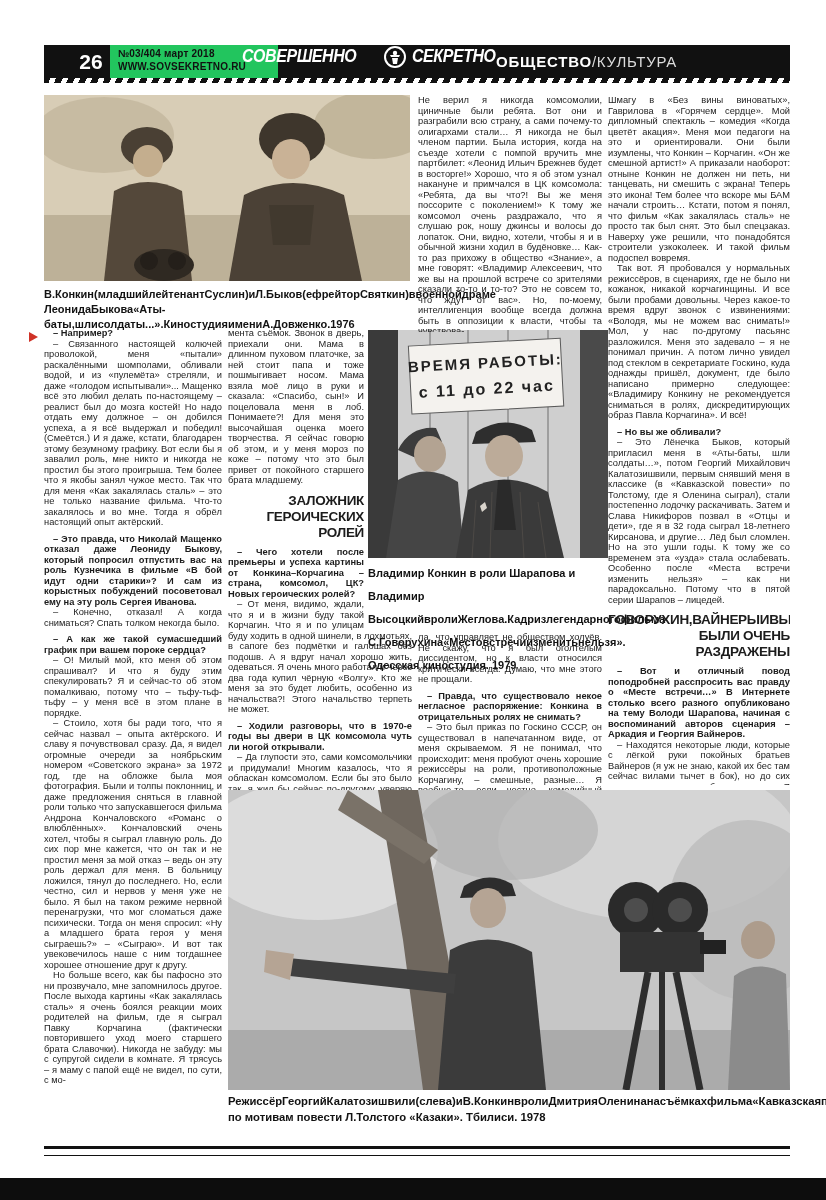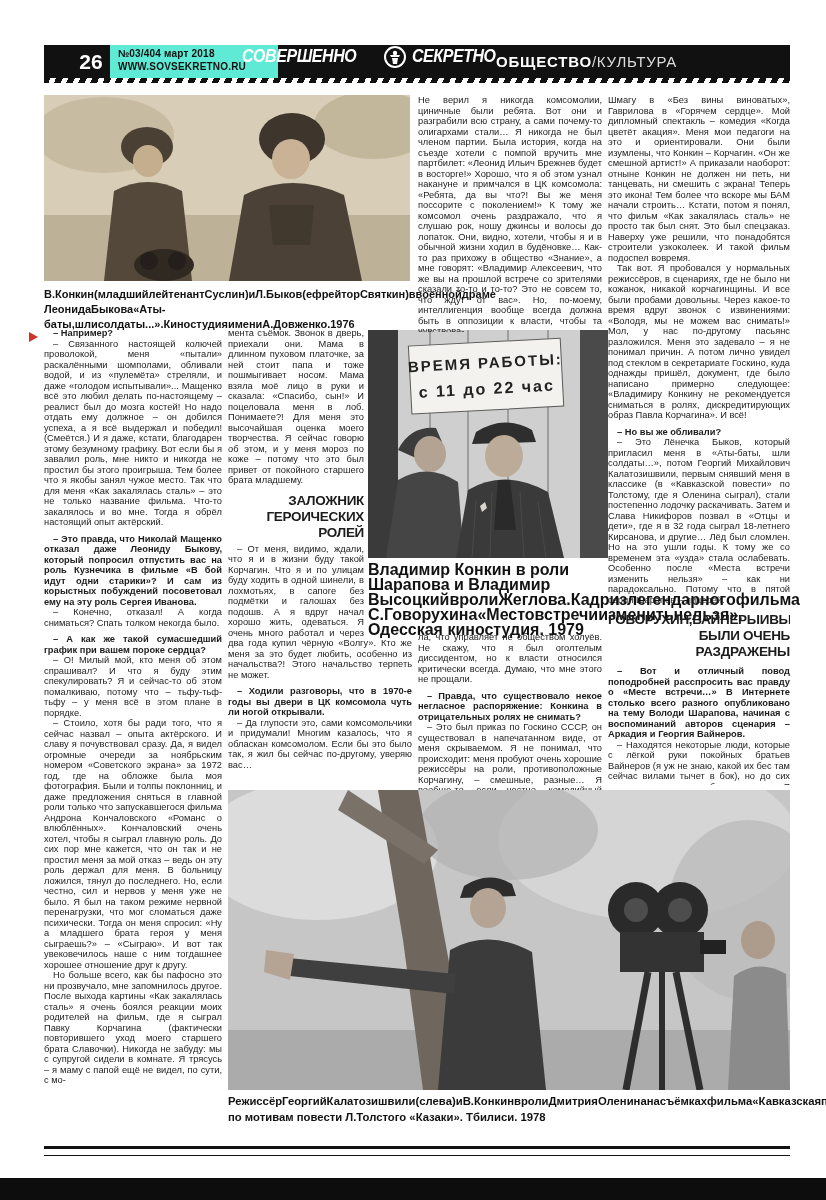--- a/index.html
+++ b/index.html
@@ -4,38 +4,38 @@
 <style>
   html,body{margin:0;padding:0;background:#e8e8e8;}
   #page{position:relative;width:826px;height:1200px;background:#ffffff;overflow:hidden;
         font-family:"Liberation Sans", sans-serif;color:#1c1c1c;}
   
   #header-bar{position:absolute;left:44px;top:45px;width:746px;height:33px;background:#111;display:flex;align-items:stretch;}
   #tear-edge{position:absolute;left:44px;top:78px;width:746px;height:5px;
              background:repeating-linear-gradient(115deg,#111 0 6px,transparent 6px 11px);}
   .pagenum{width:38px;display:flex;align-items:center;justify-content:center;
            color:#fff;font-size:21px;font-weight:bold;padding-left:28px;}
-  .issuebox{background:#5eead4;color:#111;width:152px;padding:2px 8px 0 8px;
+  .issuebox{background:#22c55e;color:#111;width:152px;padding:2px 8px 0 8px;
             font-size:10px;font-weight:bold;line-height:13px;letter-spacing:.2px;}
   .masthead{position:absolute;left:198px;top:0;height:33px;display:flex;align-items:flex-start;gap:5px;color:#fff;}
   .mast-word{font-size:19px;font-weight:bold;font-style:italic;letter-spacing:-.5px;
              display:inline-block;transform:scaleX(.84);transform-origin:left center;white-space:nowrap;}
   .section{position:absolute;left:452px;top:0;height:33px;display:flex;align-items:center;color:#fff;white-space:nowrap;}
   .section .b{font-weight:bold;font-size:15px;letter-spacing:.8px;}
   .section .l{font-weight:normal;font-size:15px;letter-spacing:.8px;color:#ddd;}
   
   .photo{position:absolute;overflow:hidden;}
   #photo1{left:44px;top:95px;width:366px;height:186px;background:#d6cbb4;}
   #photo2{left:368px;top:330px;width:240px;height:228px;background:#c6c6c6;}
   #photo3{left:228px;top:790px;width:562px;height:300px;background:#c9c9c9;}
   .photo svg{display:block;}
   
   .caption{position:absolute;font-weight:bold;color:#121212;}
   #caption1{left:44px;top:287px;width:370px;font-size:11px;line-height:15px;}
-  #caption2{left:368px;top:562px;width:244px;font-size:16px;line-height:15px;}
+  #caption2{left:368px;top:562px;width:244px;font-size:11px;line-height:23px;}
   #caption3{left:228px;top:1094px;width:564px;font-size:11.3px;line-height:15.5px;}
   
   .col{position:absolute;overflow:hidden;text-align:justify;font-size:9.3px;line-height:10.5px;}
   #col-a{left:44px;top:328px;width:178px;height:812px;}
   #col-b{left:228px;top:328px;width:184px;height:462px;}
   #col-c-top{left:418px;top:95px;width:184px;height:237px;}
   #col-c-bottom{left:418px;top:632px;width:184px;height:158px;}
   #col-d{left:608px;top:95px;width:182px;height:690px;}
   .col p{margin:0;text-indent:9px;}
   .col p.cont{text-indent:0;}
@@ -195,20 +195,21 @@
       <p class="para a">– Конечно, отказал! А когда сниматься? Спать толком некогда было.</p>
       <p class="para q">– А как же такой сумасшедший график при вашем пороке сердца?</p>
       <p class="para a">– О! Милый мой, кто меня об этом спрашивал? И что я буду этим спекулировать? Я и сейчас-то об этом помалкиваю, потому что – тьфу-тьф-тьфу – у меня всё в этом плане в порядке.</p>
       <p class="para a">– Стоило, хотя бы ради того, что я сейчас назвал – опыта актёрского. И славу я почувствовал сразу. Да, я видел огромные очереди за ноябрьским номером «Советского экрана» за 1972 год, где на обложке была моя фотография. Были и толпы поклонниц, и даже предложения сняться в главной роли только что запускавшегося фильма Андрона Кончаловского «Романс о влюблённых». Кончаловский очень хотел, чтобы я сыграл главную роль. До сих пор мне кажется, что он так и не простил меня за мой отказ – ведь он эту роль держал для меня. В больницу ложился, тянул до последнего. Но, если честно, сил и нервов у меня уже не было. Я был на таком режиме нервной перенагрузки, что мог сломаться даже психически. Тогда он меня спросил: «Ну а младшего брата героя у меня сыграешь?» – «Сыграю». И вот так увековечилось наше с ним тогдашнее хорошее отношение друг к другу.</p>
       <p class="para a">Но больше всего, как бы пафосно это ни прозвучало, мне запомнилось другое. После выхода картины «Как закалялась сталь» я очень боялся реакции моих родителей на фильм, где я сыграл Павку Корчагина (фактически повторившего уход моего старшего брата Славочки). Никогда не забуду: мы с супругой сидели в комнате. Я трясусь – я маму с папой ещё не видел, по сути, с мо-</p>
     </div>
   <div id="col-b" class="col">
     <div class="colb-spacer"></div>
   <p class="para cont">мента съёмок. Звонок в дверь, приехали они. Мама в длинном пуховом платочке, за ней стоит папа и тоже пошмыгивает носом. Мама взяла моё лицо в руки и сказала: «Спасибо, сын!» И поцеловала меня в лоб. Понимаете?! Для меня это высочайшая оценка моего творчества. Я сейчас говорю об этом, и у меня мороз по коже – потому что это был привет от покойного старшего брата младшему.</p>
       <h3>ЗАЛОЖНИК ГЕРОИЧЕСКИХ РОЛЕЙ</h3>
+      <p class="para q">– Чего хотели после премьеры и успеха картины от Конкина–Корчагина – страна, комсомол, ЦК? Новых героических ролей?</p>
       <p class="para a">– От меня, видимо, ждали, что я и в жизни буду такой Корчагин. Что я и по улицам буду ходить в одной шинели, в лохмотьях, в сапоге без подмётки и галошах без подошв. А я вдруг начал хорошо жить, одеваться. Я очень много работал и через два года купил чёрную «Волгу». Кто же меня за это будет любить, особенно из начальства?! Этого начальство терпеть не может.</p>
       <p class="para q">– Ходили разговоры, что в 1970-е годы вы двери в ЦК комсомола чуть ли ногой открывали.</p>
       <p class="para a">– Да глупости это, сами комсомольчики и придумали! Многим казалось, что я обласкан комсомолом. Если бы это было так, я жил бы сейчас по-другому, уверяю вас…</p>
     </div>
   <div id="col-c-top" class="col">
       <p class="para cont">Не верил я никогда комсомолии, циничные были ребята. Вот они и разграбили всю страну, а сами почему-то олигархами стали… Я никогда не был членом партии. Была история, когда на съезде хотели с помпой вручить мне партбилет: «Леонид Ильич Брежнев будет в восторге!» Хорошо, что я об этом узнал накануне и примчался в ЦК комсомола: «Ребята, да вы что?! Вы же меня поссорите с поколением!» К тому же комсомол очень раздражало, что я слушаю рок, ношу джинсы и волосы до лопаток. Они, видно, хотели, чтобы я и в обычной жизни ходил в будёновке… Как-то раз прихожу в общество «Знание», а мне говорят: «Владимир Алексеевич, что же вы на прошлой встрече со зрителями сказали то-то и то-то? Это не совсем то, что ждут от вас». Но, по-моему, интеллигенция вообще всегда должна быть в оппозиции к власти, чтобы та чувствова-</p>
     </div>
   <div id="col-c-bottom" class="col">
       <p class="para cont">ла, что управляет не обществом холуёв. Не скажу, что я был оголтелым диссидентом, но к власти относился критически всегда. Думаю, что мне этого не прощали.</p>
       <p class="para q">– Правда, что существовало некое негласное распоряжение: Конкина в отрицательных ролях не снимать?</p>

